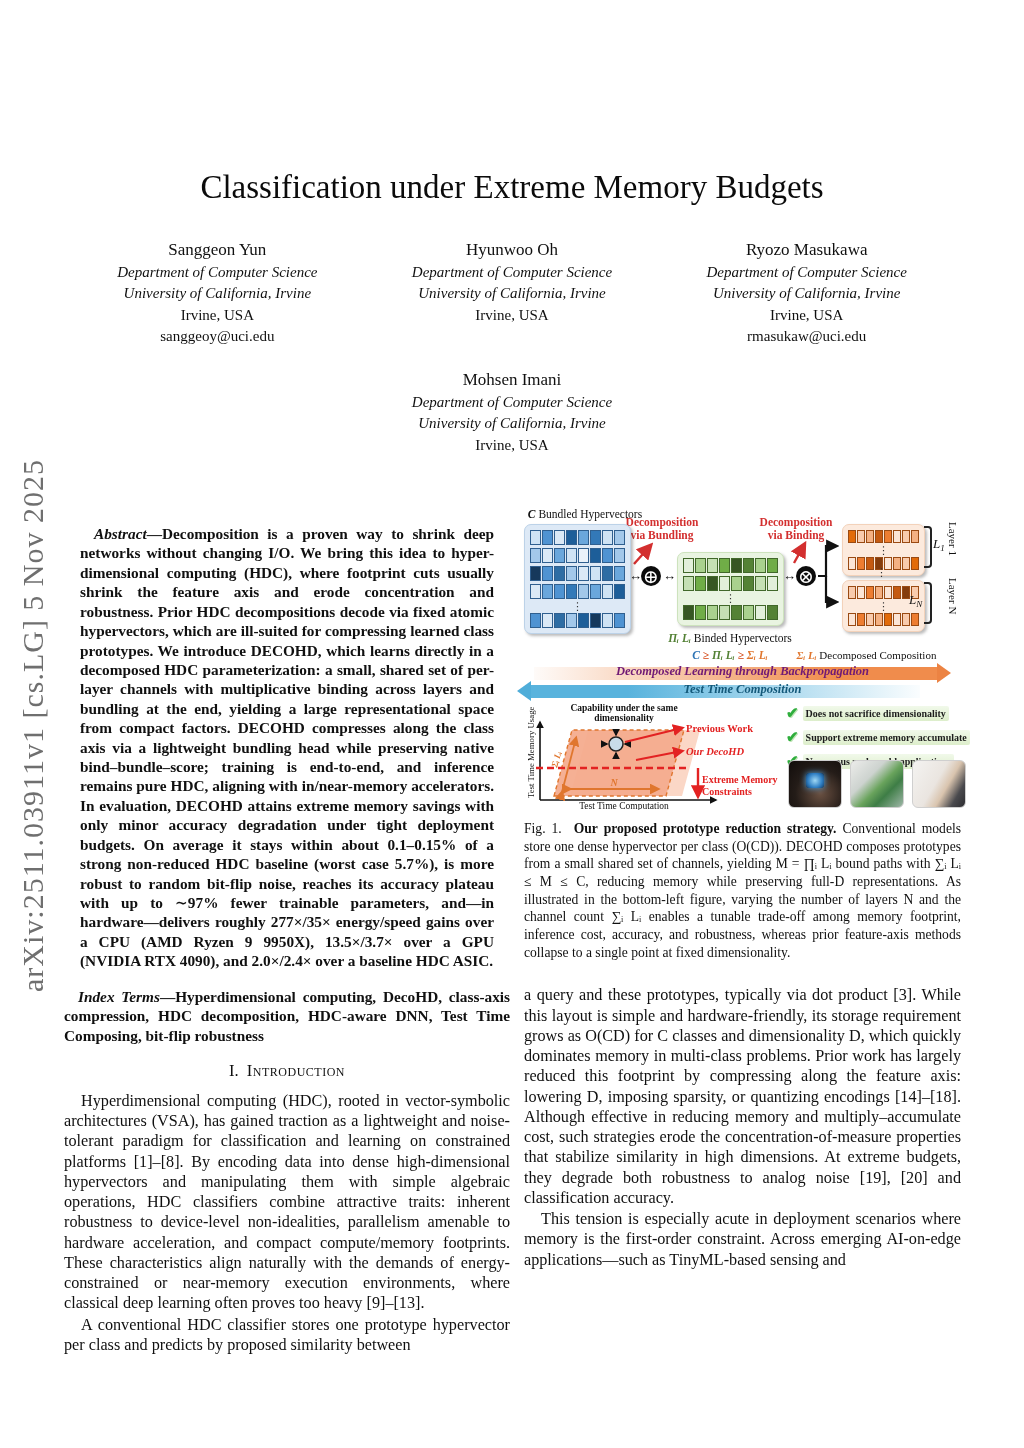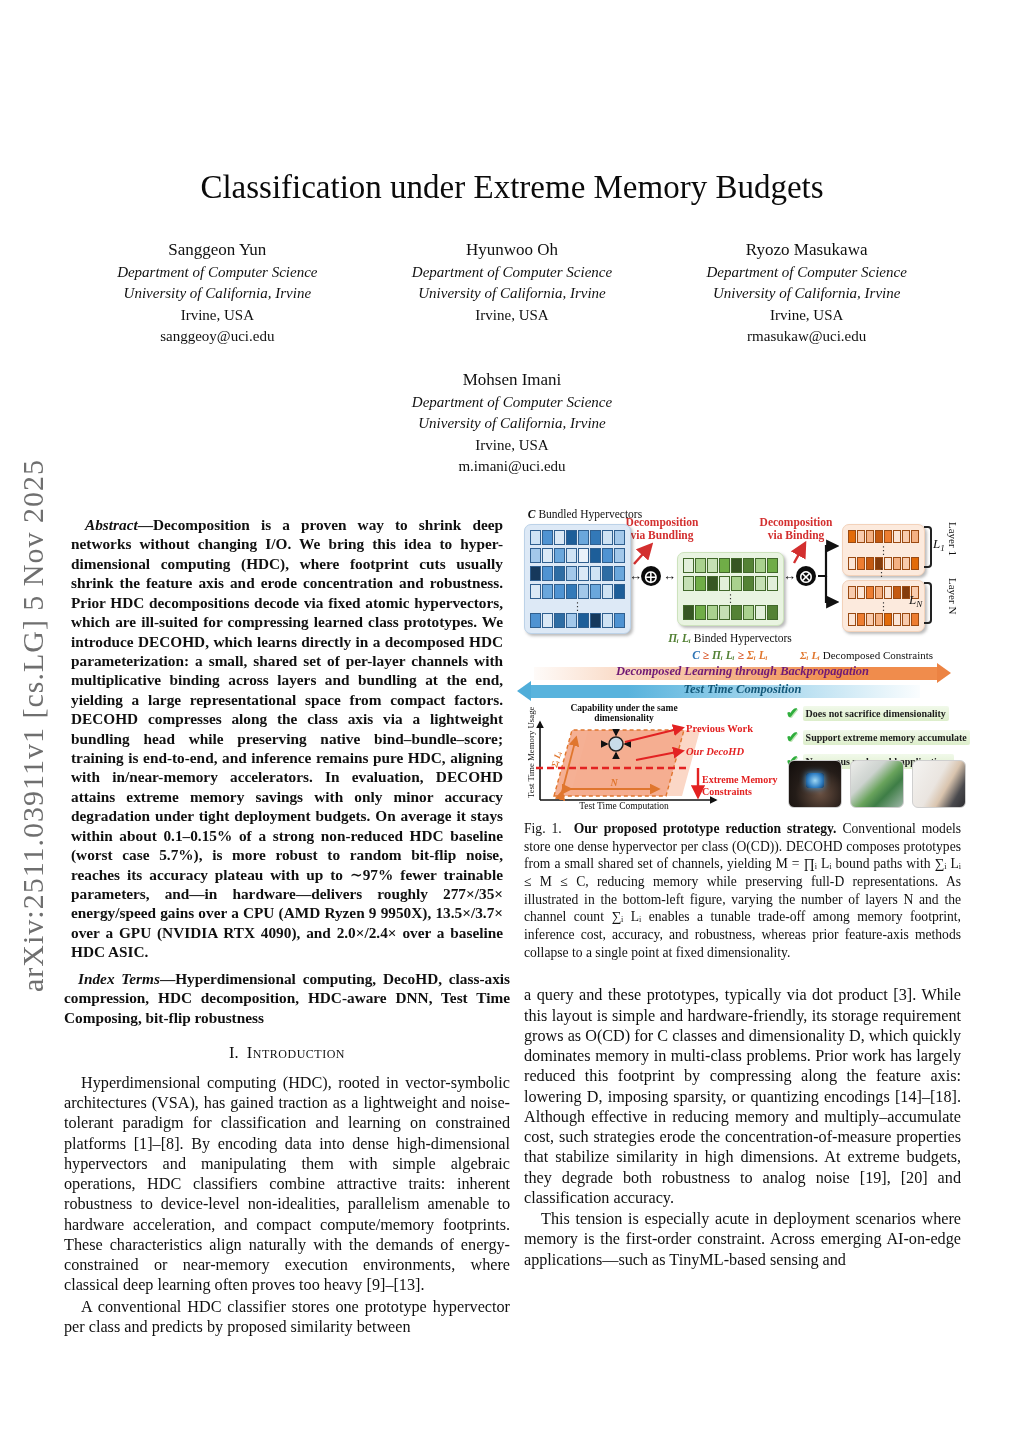--- a/index.html
+++ b/index.html
@@ -8,33 +8,33 @@
 
   
   .arxiv-stamp{position:absolute;left:16px;top:425px;height:600px;
     writing-mode:vertical-rl;transform:rotate(180deg);
     font-size:30px;color:#6f6f6f;letter-spacing:1px;white-space:nowrap;text-align:center;}
 
   
   .title{position:absolute;top:118px;left:100px;width:824px;text-align:center;
     font-size:33px;line-height:1.4;color:#0b0b0b;}
   .sc-small{font-size:75%;}
-  .authors-row{position:absolute;top:238px;left:70px;width:884px;display:flex;justify-content:flex-end;}
+  .authors-row{position:absolute;top:238px;left:70px;width:884px;display:flex;}
   .author{flex:1;text-align:center;font-size:15px;line-height:1.42;}
   .author .name{font-size:17px;}
   .author .it{font-style:italic;}
   .author-solo{position:absolute;top:368px;left:70px;width:884px;text-align:center;
     font-size:15px;line-height:1.42;}
   .author-solo .name{font-size:17px;}
   .author-solo .it{font-style:italic;}
 
   
   .col-left{position:absolute;left:64px;top:508px;width:446px;}
   .col-right{position:absolute;left:524px;top:508px;width:437px;}
-  .abstract{font-weight:bold;font-size:15.3px;line-height:1.27;text-align:justify;margin:7px;text-indent:14px;}
+  .abstract{font-weight:bold;font-size:15.3px;line-height:1.27;text-align:justify;margin:16px;text-indent:14px;}
   .abstract .lead{font-style:italic;}
   .indexterms{font-weight:bold;font-size:15.3px;line-height:1.27;text-align:justify;margin:6px 0 0 0;text-indent:14px;}
   .indexterms .lead{font-style:italic;}
   .sec-heading{text-align:center;font-size:16.5px;margin:16px 0 10px 0;}
   .sec-heading .sc{font-variant:small-caps;letter-spacing:0.5px;}
   .bodyp{font-size:16.2px;line-height:1.25;text-align:justify;margin:0;text-indent:17px;}
   .bodyp.noindent{text-indent:0;}
   .bodyp + .bodyp{margin-top:1px;}
 
   
@@ -149,21 +149,20 @@
       <div>Irvine, USA</div>
       <div>rmasukaw@uci.edu</div>
     </div>
   </div>
 
   <div class="author-solo">
     <div class="name">Mohsen Imani</div>
     <div class="it">Department of Computer Science</div>
     <div class="it">University of California, Irvine</div>
     <div>Irvine, USA</div>
-    <div>m.imani@uci.edu</div>
   </div>
 
   <div class="col-left">
     <p class="abstract"><span class="lead">Abstract</span><span>—Decomposition is a proven way to shrink deep networks without changing I/O. We bring this idea to hyper-dimensional computing (HDC), where footprint cuts usually shrink the feature axis and erode concentration and robustness. Prior HDC decompositions decode via fixed atomic hypervectors, which are ill-suited for compressing learned class prototypes. We introduce DECOHD, which learns directly in a decomposed HDC parameterization: a small, shared set of per-layer channels with multiplicative binding across layers and bundling at the end, yielding a large representational space from compact factors. DECOHD compresses along the class axis via a lightweight bundling head while preserving native bind–bundle–score; training is end-to-end, and inference remains pure HDC, aligning with in/near-memory accelerators. In evaluation, DECOHD attains extreme memory savings with only minor accuracy degradation under tight deployment budgets. On average it stays within about 0.1–0.15% of a strong non-reduced HDC baseline (worst case 5.7%), is more robust to random bit-flip noise, reaches its accuracy plateau with up to ∼97% fewer trainable parameters, and—in hardware—delivers roughly 277×/35× energy/speed gains over a CPU (AMD Ryzen 9 9950X), 13.5×/3.7× over a GPU (NVIDIA RTX 4090), and 2.0×/2.4× over a baseline HDC ASIC.</span></p>
     <p class="indexterms"><span class="lead">Index Terms</span><span>—Hyperdimensional computing, DecoHD, class-axis compression, HDC decomposition, HDC-aware DNN, Test Time Composing, bit-flip robustness</span></p>
     <div class="sec-heading">
       <span>I.</span>&nbsp;&nbsp;<span class="sc">Introduction</span>
     </div>
     <p class="bodyp">Hyperdimensional computing (HDC), rooted in vector-symbolic architectures (VSA), has gained traction as a lightweight and noise-tolerant paradigm for classification and learning on constrained platforms [1]–[8]. By encoding data into dense high-dimensional hypervectors and manipulating them with simple algebraic operations, HDC classifiers combine attractive traits: inherent robustness to device-level non-idealities, parallelism amenable to hardware acceleration, and compact compute/memory footprints. These characteristics align naturally with the demands of energy-constrained or near-memory execution environments, where classical deep learning often proves too heavy [9]–[13].</p>
     <p class="bodyp">A conventional HDC classifier stores one prototype hypervector per class and predicts by proposed similarity between</p>
@@ -354,21 +353,21 @@
 
       <div class="bracket br1"></div>
       <div class="bracket brN"></div>
       <div class="l-lab ll1"><span>L</span><span class="sub">1</span></div>
       <div class="l-lab llN"><span>L</span><span class="sub">N</span></div>
       <div class="layer-rot lr1">Layer 1</div>
       <div class="layer-rot lrN">Layer N</div>
 
       <div class="sub-lbl lbl-binded"><span class="var">Πᵢ Lᵢ</span><span> Binded Hypervectors</span></div>
       <div class="sub-lbl lbl-ineq"><span class="ineq-c">C</span><span class="ineq-ge"> ≥ </span><span class="ineq-pi">Πᵢ Lᵢ</span><span class="ineq-ge"> ≥ </span><span class="ineq-sum">Σᵢ Lᵢ</span></div>
-      <div class="sub-lbl lbl-decomposed"><span class="var">Σᵢ Lᵢ</span><span> Decomposed Constraints</span></div>
+      <div class="sub-lbl lbl-decomposed"><span class="var">Σᵢ Lᵢ</span><span> Decomposed Composition</span></div>
 
       <div class="flow-arrow fa-backprop"></div>
       <div class="flow-text ft-backprop" style="top:156px;left:0;">Decomposed Learning through Backpropagation</div>
       <div class="flow-arrow fa-testtime"></div>
       <div class="flow-text ft-testtime" style="top:174px;left:0;">Test Time Composition</div>
 
       <svg class="plot-svg" width="260" height="108" viewBox="0 0 260 108">
         <defs>
           <marker id="arrOr" markerWidth="6" markerHeight="6" refX="4.5" refY="3" orient="auto">
               <path d="M0,0 L6,3 L0,6 Z" fill="#e0762e"></path>

